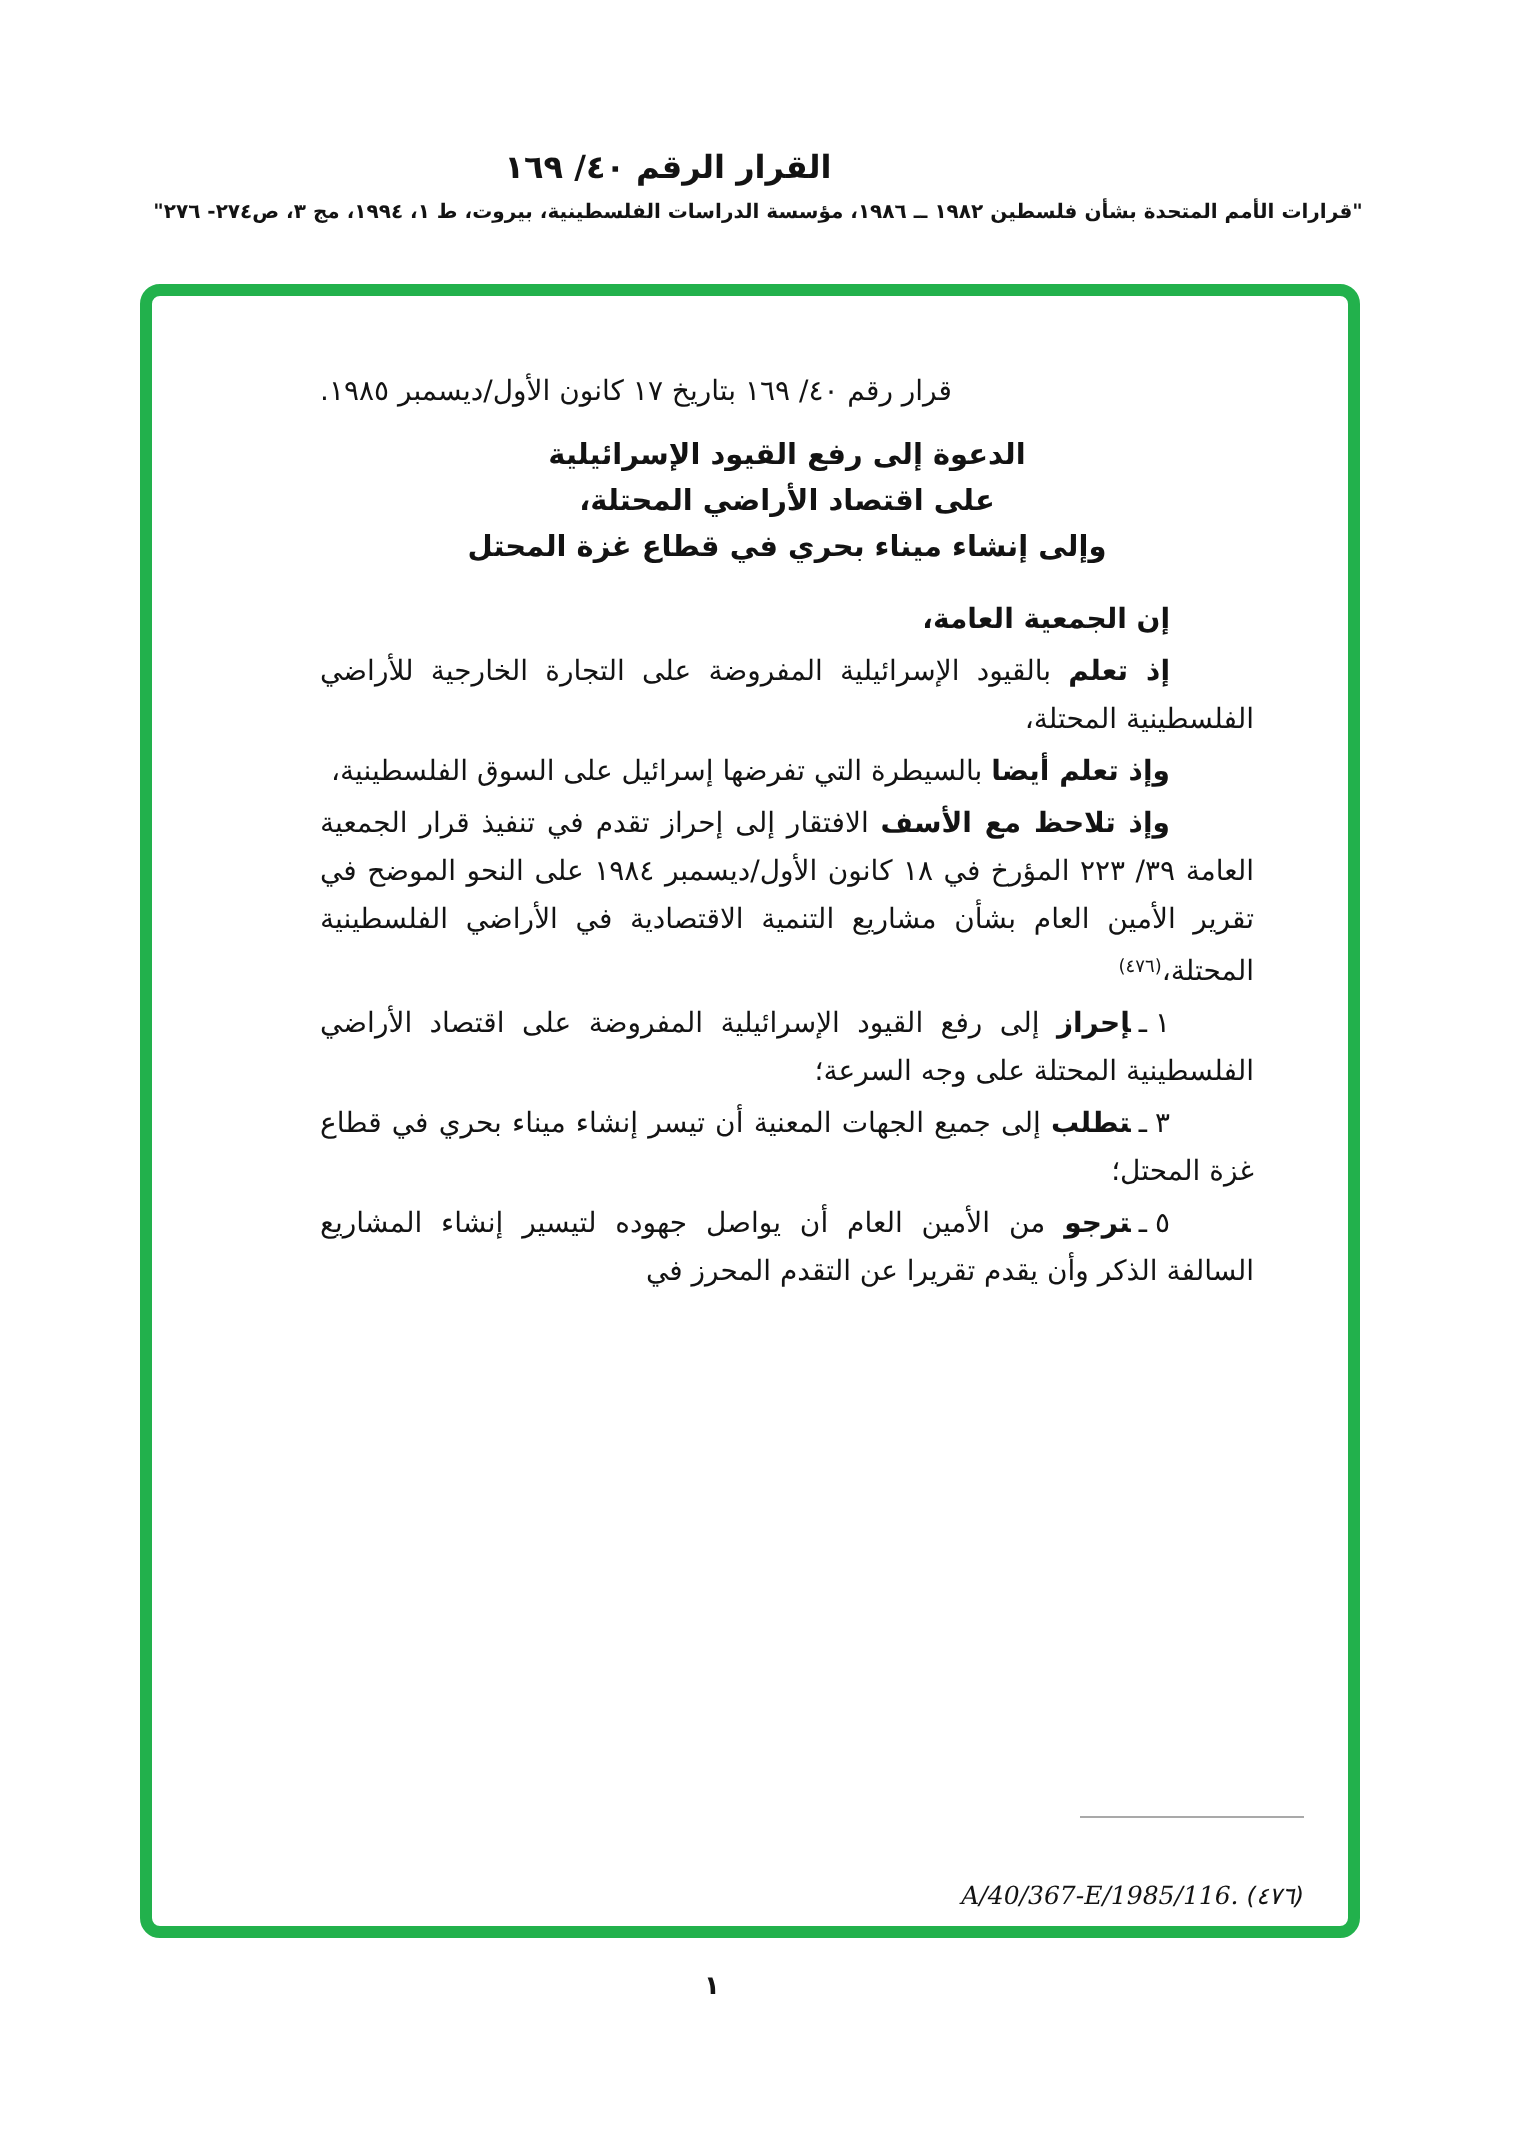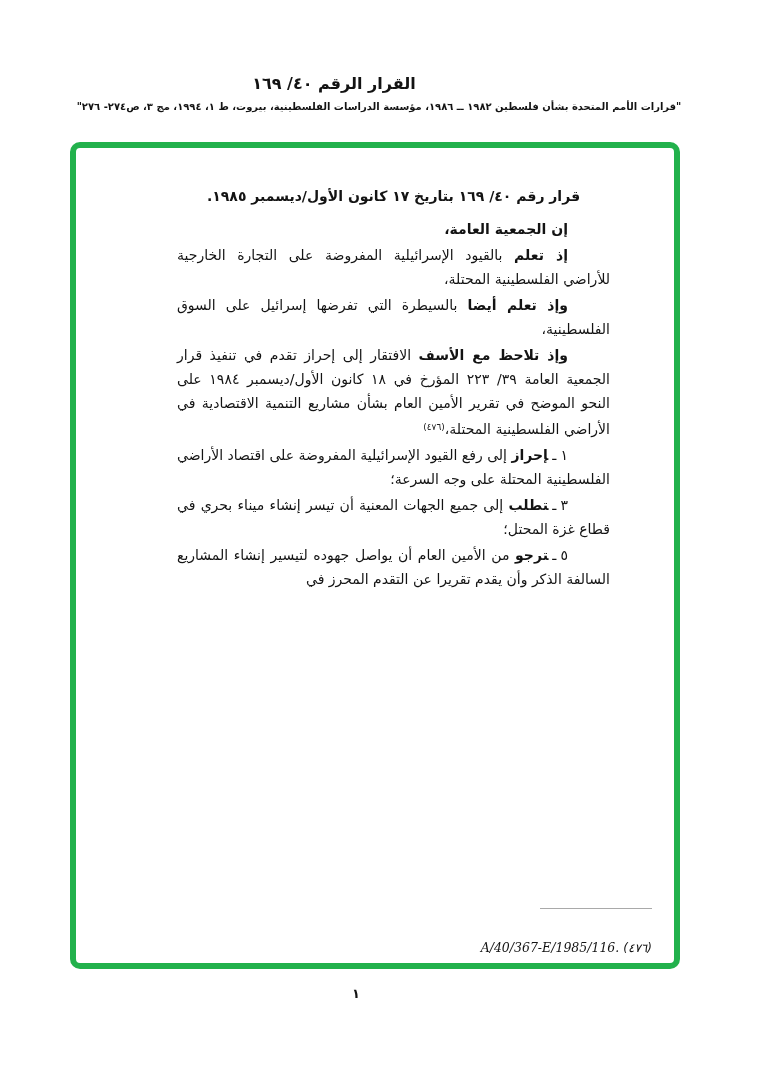--- a/index.html
+++ b/index.html
@@ -24,26 +24,26 @@
     width:610px; height:827px; box-sizing:border-box;
     border:6px solid #22b14c; border-radius:10px;
     background:#ffffff;
   }
   .content {
     position:absolute; top:0; left:0; right:0;
     direction:rtl; text-align:justify;
     padding:36px 47px 0 84px;
     font-size:14px; line-height:24px;
   }
-  .heading-line { margin:0 0 9px; text-align:center; text-indent:0;font-weight:bold; }
+  .heading-line { margin:0 0 9px; text-align:left; text-indent:0; }
   .res-title {
     text-align:center; font-weight:bold;
     font-size:14.5px; line-height:23px; margin:0 0 12px;
   }
-  .para { margin:0 17px 2px; text-indent:42px; }
+  .para { margin:0 0 2px; text-indent:42px; }
   .lead { font-weight:bold; }
   .sep { margin:0 4px; }
   .fn-marker { font-size:9px; vertical-align:4px; }
   .fn-divider {
     position:absolute; left:464px; top:760px;
     width:112px; height:1px; background:#a9a9a9;
   }
   .ref {
     position:absolute; top:792px; right:22px;
     direction:ltr; font-family:"DejaVu Serif", serif; font-size:12.5px;
@@ -60,20 +60,25 @@
 <body>
 
 <div class="doc-title">القرار الرقم ٤٠/ ١٦٩</div>
 <div class="citation">"قرارات الأمم المتحدة بشأن فلسطين ١٩٨٢ ــ ١٩٨٦، مؤسسة الدراسات الفلسطينية، بيروت، ط ١، ١٩٩٤، مج ٣، ص٢٧٤- ٢٧٦"</div>
 
 <div class="frame" style="border-color: rgb(34, 177, 76);">
   <div class="content">
 
     <p class="heading-line">قرار رقم ٤٠/ ١٦٩ بتاريخ ١٧ كانون الأول/ديسمبر ١٩٨٥.</p>
 
+    <div class="res-title">
+      <div>الدعوة إلى رفع القيود الإسرائيلية</div>
+      <div>على اقتصاد الأراضي المحتلة،</div>
+      <div>وإلى إنشاء ميناء بحري في قطاع غزة المحتل</div>
+    </div>
 
     <p class="para"><span class="lead">إن الجمعية العامة،</span><span></span></p>
 
     <p class="para"><span class="lead">إذ تعلم</span><span> بالقيود الإسرائيلية المفروضة على التجارة الخارجية للأراضي الفلسطينية المحتلة،</span></p>
 
     <p class="para"><span class="lead">وإذ تعلم أيضا</span><span> بالسيطرة التي تفرضها إسرائيل على السوق الفلسطينية،</span></p>
 
 
     <p class="para"><span class="lead">وإذ تلاحظ مع الأسف</span><span> الافتقار إلى إحراز تقدم في تنفيذ قرار الجمعية العامة ٣٩/ ٢٢٣ المؤرخ في ١٨ كانون الأول/ديسمبر ١٩٨٤ على النحو الموضح في تقرير الأمين العام بشأن مشاريع التنمية الاقتصادية في الأراضي الفلسطينية المحتلة،</span><sup class="fn-marker">(٤٧٦)</sup></p>
 

